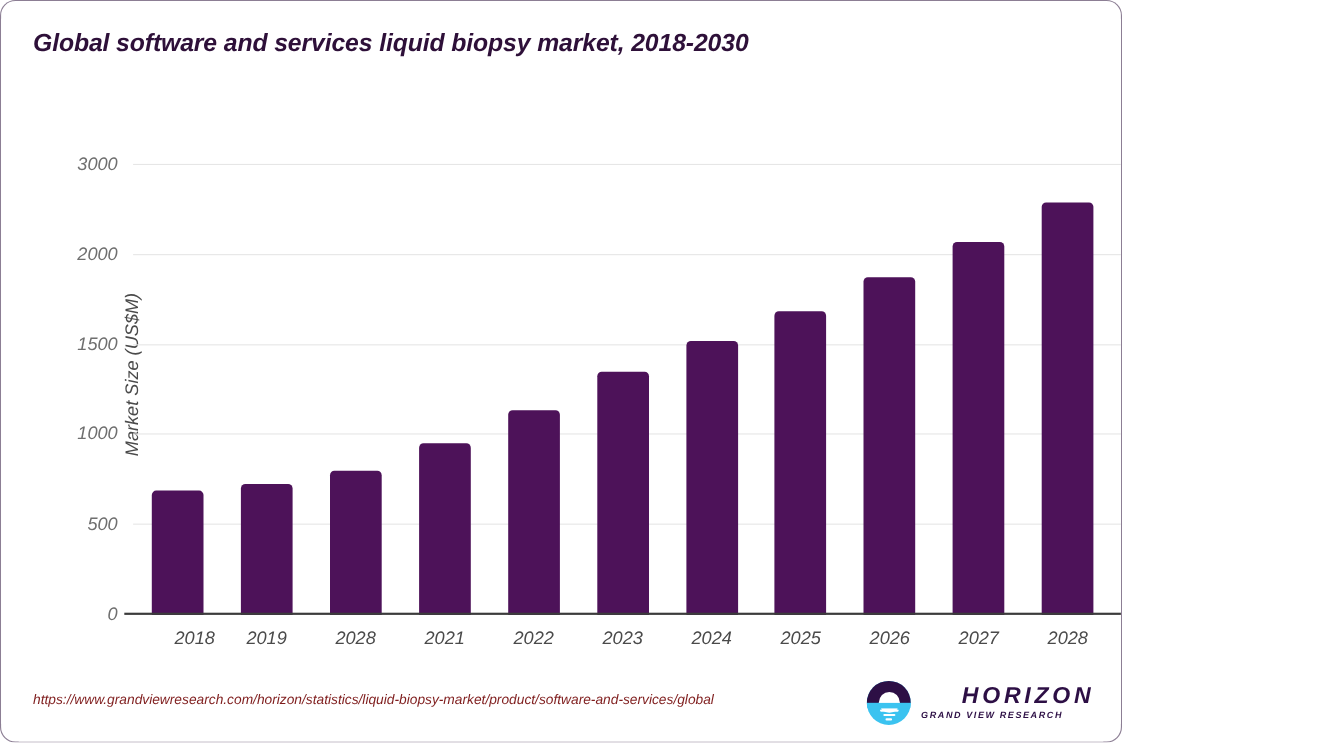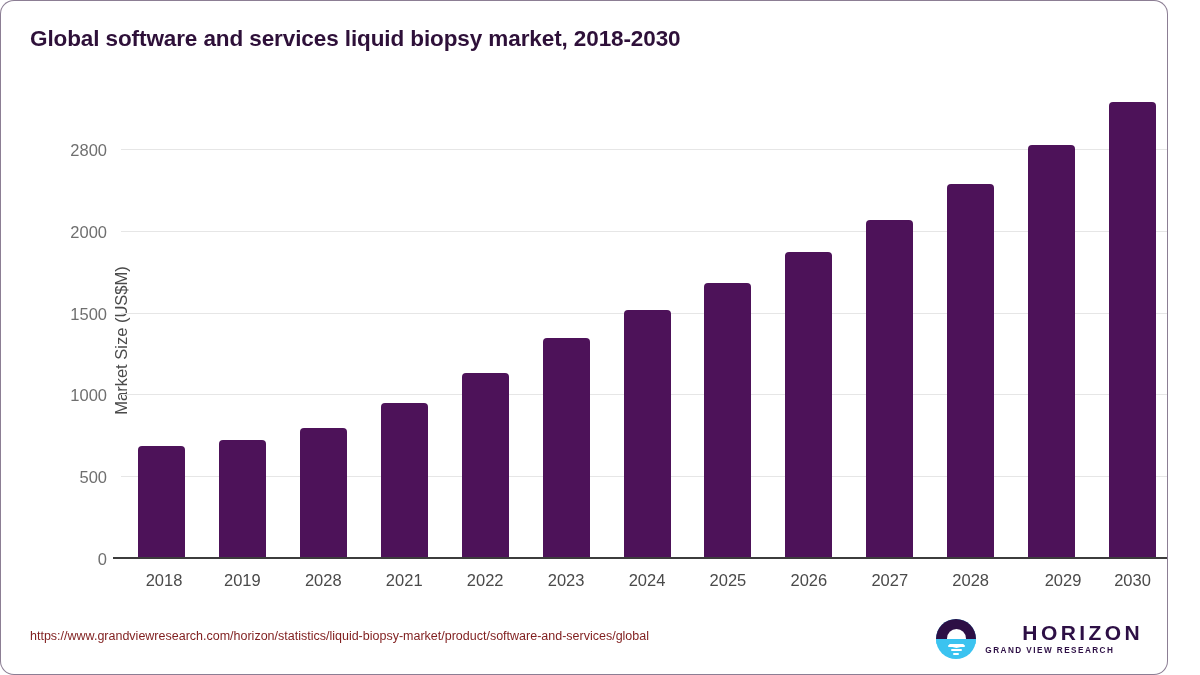--- a/index.html
+++ b/index.html
@@ -9,27 +9,28 @@
   }
   body {
     width: 1200px;
     height: 675px;
     overflow: hidden;
     font-family: "Liberation Sans", sans-serif;
   }
 
   .card {
     position: relative;
-    width: 1168px;
+    width: 1020px;
     height: 675px;
     box-sizing: border-box;
     background: #ffffff;
     border-radius: 14px;
     border: 1px solid rgba(45, 20, 60, 0.55);
     overflow: hidden;
+    font-style: italic;
   }
 
   
   .edge-mask { position: absolute; background: #ffffff; }
   .edge-mask.top    { left: 16px;  right: 16px;  top: -1px;    height: 3px; }
   .edge-mask.bottom { left: 16px;  right: 16px;  bottom: -1px; height: 3px; }
   .edge-mask.left   { top: 16px;   bottom: 16px; left: -1px;   width: 3px; }
   .edge-mask.right  { top: 16px;   bottom: 16px; right: -1px;  width: 3px; }
 
   .chart-title {
@@ -218,21 +219,21 @@
   <div class="chart-title">Global software and services liquid biopsy market, 2018-2030</div>
 
   <div class="y-axis-title">Market Size (US$M)</div>
 
   <div class="ylabels" id="ylabels">
       <div class="ytxt" style="top: 558px;">0</div>
       <div class="ytxt" style="top: 476.214px;">500</div>
       <div class="ytxt" style="top: 394.429px;">1000</div>
       <div class="ytxt" style="top: 312.643px;">1500</div>
       <div class="ytxt" style="top: 230.857px; margin-left: 38px;">2000</div>
-      <div class="ytxt" style="top: 149.071px;">2800</div>
+      <div class="ytxt" style="top: 149.071px;">3000</div>
     </div>
 
   <div class="plot-area">
     <div class="gridlines" id="gridlines">
         <div class="gridline" style="bottom: 81.7857px;"></div>
         <div class="gridline" style="bottom: 163.571px;"></div>
         <div class="gridline" style="bottom: 245.357px;"></div>
         <div class="gridline" style="bottom: 327.143px;"></div>
         <div class="gridline" style="bottom: 408.929px;"></div>
       </div>
@@ -248,21 +249,21 @@
         <div class="bar" title="2026: 1875" style="left: 664.346px; height: 306.696px; background: rgb(77, 18, 89);"></div>
         <div class="bar" title="2027: 2070" style="left: 745.269px; height: 338.593px; background: rgb(77, 18, 89);"></div>
         <div class="bar" title="2028: 2290" style="left: 826.192px; height: 374.579px; background: rgb(77, 18, 89);"></div>
         <div class="bar" title="2029: 2530" style="left: 907.115px; height: 413.836px; background: rgb(77, 18, 89);"></div>
         <div class="bar" title="2030: 2795" style="left: 988.038px; height: 457.182px; background: rgb(77, 18, 89);"></div>
       </div>
     <div class="axis-baseline"></div>
   </div>
 
   <div class="xlabels" id="xlabels">
-      <div class="xtxt" style="left: 3px;">2018</div>
+      <div class="xtxt" style="left: 16px;">2018</div>
       <div class="xtxt" style="left: 81.3846px;">2019</div>
       <div class="xtxt" style="left: 162.308px;">2028</div>
       <div class="xtxt" style="left: 243.231px;">2021</div>
       <div class="xtxt" style="left: 324.154px; text-align: center;">2022</div>
       <div class="xtxt" style="left: 405.077px;">2023</div>
       <div class="xtxt" style="left: 486px;">2024</div>
       <div class="xtxt" style="left: 566.923px;">2025</div>
       <div class="xtxt" style="left: 647.846px;">2026</div>
       <div class="xtxt" style="left: 728.769px;">2027</div>
       <div class="xtxt" style="left: 809.692px;">2028</div>

